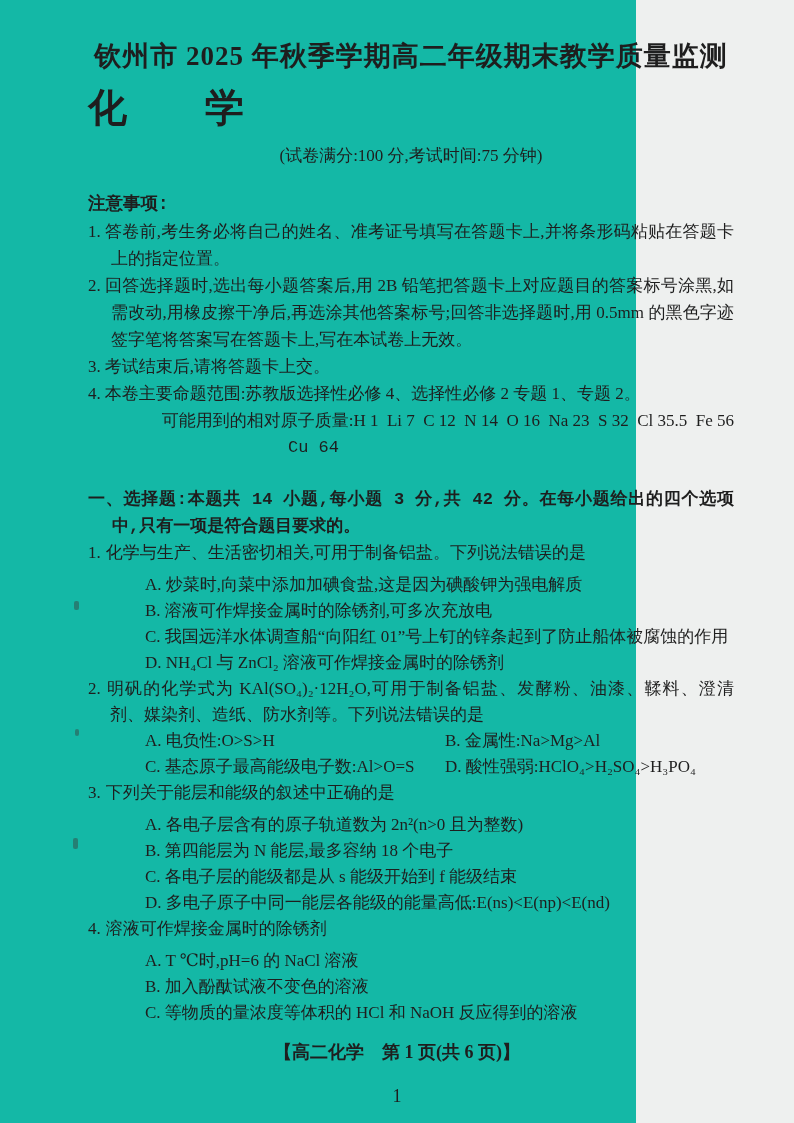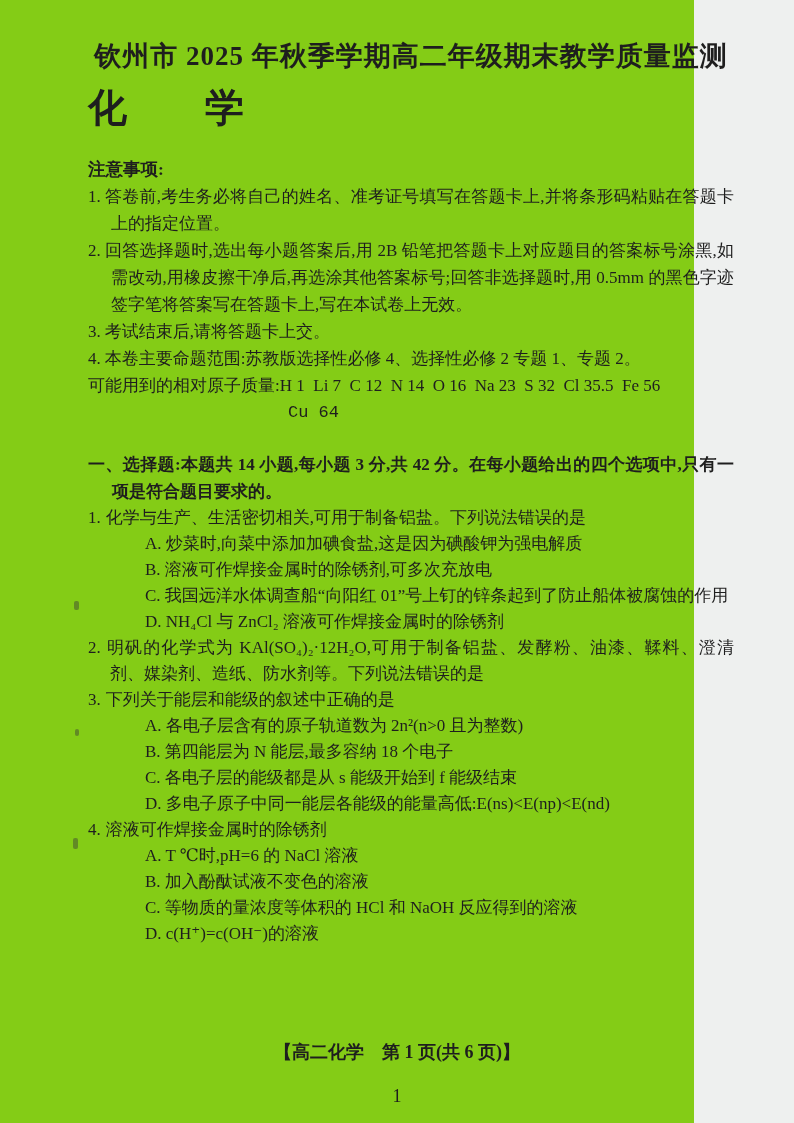--- a/index.html
+++ b/index.html
@@ -3,56 +3,56 @@
 <meta charset="utf-8">
 <style>
   html,body{margin:0;padding:0;}
   body{
     width:794px;height:1123px;overflow:hidden;
     background:#eef0ef;
     font-family:"Liberation Serif","DejaVu Serif",serif;
     color:#1e1e1e;
   }
   .page{
-    position:relative;width:694px;height:1123px;
-    background:#84cc16;
+    position:relative;width:636px;height:1123px;
+    background:#14b8a6;
   }
   .content{
     position:absolute;left:88px;top:0;width:646px;
   }
   .title{
     margin-top:40px;text-align:center;
     font-size:27px;line-height:32px;font-weight:bold;letter-spacing:1px;
   }
   .subject{
     margin-top:12px;text-align:left;
     font-size:39px;line-height:48px;font-weight:bold;
   }
   .exam-info{
     margin-top:13px;text-align:center;
     font-size:17px;line-height:22px;
   }
-  .hei{font-family:Liberation Serif, serif;font-weight:bold;}
+  .hei{font-family:Liberation Mono, monospace;font-weight:bold;}
   .notice-block{margin-top:24px;font-size:17px;line-height:27px;}
   .notice-heading{font-size:17.5px;}
   .notice-item{
     text-align:justify;
     padding-left:23px;text-indent:-23px;
   }
   .notice-item .num{margin-right:4px;}
-  .masses-1{white-space:pre;}
+  .masses-1{white-space:pre;text-align:right;}
   .masses-2{padding-left:200px;font-family:Liberation Mono, monospace;}
   .section-heading{
     margin-top:26px;font-size:17px;line-height:26.5px;
     padding-left:24px;text-indent:-24px;text-align:justify;
   }
   .question{font-size:17px;line-height:26px;}
   .stem{padding-left:22px;text-indent:-22px;text-align:justify;}
   .stem .num{margin-right:5px;}
-  .options{margin-left:57px;}
+  .options{margin-left:57px;margin-top:6px;}
   .options-grid{
     margin-left:57px;display:grid;grid-template-columns:300px auto;
   }
   .option{text-align:left;}
   .footer{
     position:absolute;top:1040px;left:0;width:794px;text-align:center;
     font-size:18px;font-weight:bold;
   }
   .page-number{
     position:absolute;top:1086px;left:0;width:794px;text-align:center;
@@ -68,20 +68,21 @@
 
 <div class="page">
   <div class="artifact a1"></div>
   <div class="artifact a2"></div>
   <div class="artifact a3"></div>
 
   <div class="content">
 
     <div class="title">钦州市 2025 年秋季学期高二年级期末教学质量监测</div>
     <div class="subject">化　　学</div>
+    <div class="exam-info">(试卷满分:100 分,考试时间:75 分钟)</div>
 
     <div class="notice-block">
       <div class="notice-heading hei">注意事项:</div>
 
       <div class="notice-item">
         <span class="num">1.</span><span>答卷前,考生务必将自己的姓名、准考证号填写在答题卡上,并将条形码粘贴在答题卡上的指定位置。</span>
       </div>
       <div class="notice-item">
         <span class="num">2.</span><span>回答选择题时,选出每小题答案后,用 2B 铅笔把答题卡上对应题目的答案标号涂黑,如需改动,用橡皮擦干净后,再选涂其他答案标号;回答非选择题时,用 0.5mm 的黑色字迹签字笔将答案写在答题卡上,写在本试卷上无效。</span>
       </div>
@@ -107,20 +108,26 @@
         <div class="option">B. 溶液可作焊接金属时的除锈剂,可多次充放电</div>
         <div class="option">C. 我国远洋水体调查船“向阳红 01”号上钉的锌条起到了防止船体被腐蚀的作用</div>
         <div class="option">D. NH₄Cl 与 ZnCl₂ 溶液可作焊接金属时的除锈剂</div>
       </div>
     </div>
 
     <div class="question">
       <div class="stem">
         <span class="num">2.</span><span>明矾的化学式为 KAl(SO₄)₂·12H₂O,可用于制备铝盐、发酵粉、油漆、鞣料、澄清剂、媒染剂、造纸、防水剂等。下列说法错误的是</span>
       </div>
+      <div class="options-grid">
+        <div class="option">A. 电负性:O&gt;S&gt;H</div>
+        <div class="option">B. 金属性:Na&gt;Mg&gt;Al</div>
+        <div class="option">C. 基态原子最高能级电子数:Al&gt;O=S</div>
+        <div class="option">D. 酸性强弱:HClO₄&gt;H₂SO₄&gt;H₃PO₄</div>
+      </div>
     </div>
 
     <div class="question">
       <div class="stem">
         <span class="num">3.</span><span>下列关于能层和能级的叙述中正确的是</span>
       </div>
       <div class="options">
         <div class="option">A. 各电子层含有的原子轨道数为 2n²(n&gt;0 且为整数)</div>
         <div class="option">B. 第四能层为 N 能层,最多容纳 18 个电子</div>
         <div class="option">C. 各电子层的能级都是从 s 能级开始到 f 能级结束</div>
@@ -129,21 +136,20 @@
     </div>
 
     <div class="question">
       <div class="stem">
         <span class="num">4.</span><span>溶液可作焊接金属时的除锈剂</span>
       </div>
       <div class="options">
         <div class="option">A. T ℃时,pH=6 的 NaCl 溶液</div>
         <div class="option">B. 加入酚酞试液不变色的溶液</div>
         <div class="option">C. 等物质的量浓度等体积的 HCl 和 NaOH 反应得到的溶液</div>
-        <div class="option">D. c(H⁺)=c(OH⁻)的溶液</div>
       </div>
     </div>
 
   </div>
 
   <div class="footer">【高二化学　第 1 页(共 6 页)】</div>
   <div class="page-number">1</div>
 </div>
 
 </body></html>

